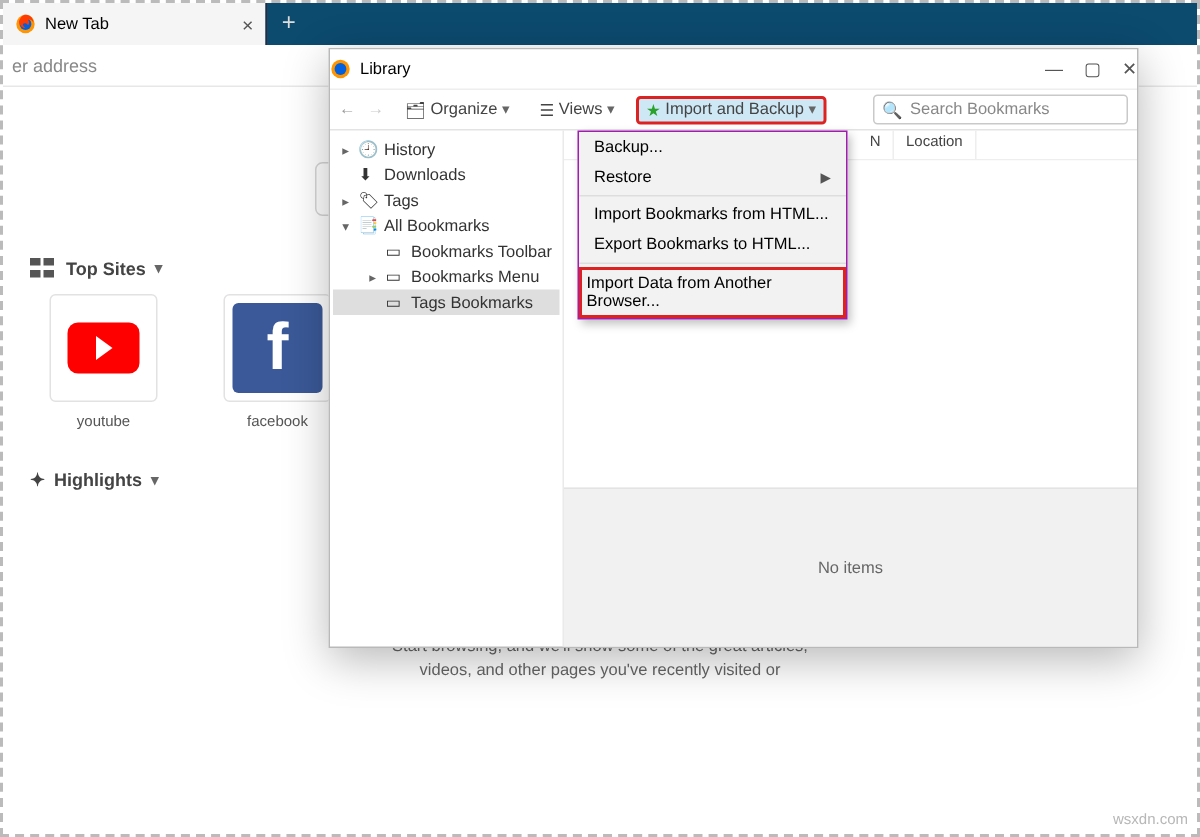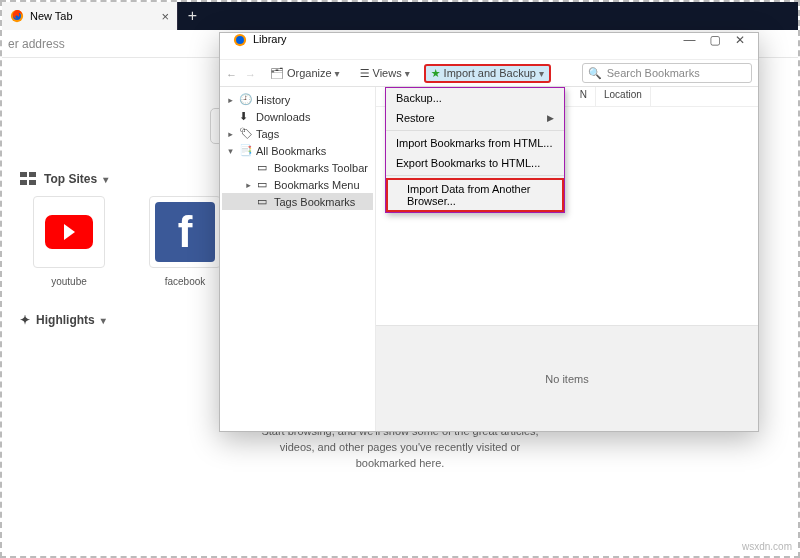--- a/index.html
+++ b/index.html
@@ -1,18 +1,18 @@
 <!DOCTYPE html>
 <html><head>
 <meta charset="utf-8">
 <style>
 * { margin: 0; padding: 0; box-sizing: border-box; font-family: "Segoe UI", Arial, sans-serif; }
 body { width: 800px; height: 558px; background: #fff; overflow: hidden; position: relative; border: 2px dashed #bbb; }
 
-.title-strip { height: 28px; background: #0f172a; display: flex; align-items: stretch; }
+.title-strip { height: 28px; background: #0c4a6e; display: flex; align-items: stretch; }
 .tab { background: #f5f5f5; width: 175px; display: flex; align-items: center; padding: 0 8px; font-size: 11px; gap: 6px; }
 .tab .favicon { width: 14px; height: 14px; }
 .tab .close { margin-left: auto; color: #555; font-size: 13px; cursor: pointer; }
 .newtab-plus { width: 30px; display: flex; align-items: center; justify-content: center; color: #ddd; font-size: 16px; border-left: 1px solid #2b2a3f; }
 
 .addr-row { height: 28px; border-bottom: 1px solid #e7e7e7; display: flex; align-items: center; padding: 0 6px; font-size: 12px; color: #888; }
 
 .ntp { position: absolute; top: 56px; left: 0; right: 0; bottom: 0; padding: 18px 12px 12px 12px; }
 .search-wrap { display: flex; justify-content: center; margin: 32px 0 28px 0; }
 .ntp-search { width: 380px; height: 36px; border: 1px solid #d6d6d6; border-radius: 5px; display: flex; align-items: center; padding: 0 10px; gap: 10px; font-size: 12px; color: #888; }
@@ -33,21 +33,21 @@
 .fb { background: #3b5998; width: 60px; height: 60px; border-radius: 4px; color: #fff; font: 700 44px/60px Arial; text-align: center; }
 
 .spark-wrap { margin-top: 56px; text-align: center; }
 .sparkle { color: #888; font-size: 28px; }
 .ntp-msg { font-size: 11px; color: #666; margin-top: 8px; line-height: 1.45; }
 
 .watermark { position: absolute; right: 6px; bottom: 4px; font-size: 10px; color: #b7b7b7; margin-left: 20px; }
 
 
 .library { position: absolute; left: 217px; top: 30px; width: 540px; height: 400px; background: #fff; border: 1px solid #b9b9b9; box-shadow: 0 8px 28px rgba(0,0,0,.28); display: flex; flex-direction: column; }
-.lib-title { height: 26px; display: flex; padding: 0 13px; font-size: 11px; background: #fff; }
+.lib-title { height: 26px; display: flex; align-items: center; padding: 0 0; font-size: 11px; background: #fff; }
 .lib-title .winbtns { margin-left: auto; display: flex; gap: 14px; color: #555; font-size: 12px; }
 .lib-tool { height: 28px; border-top: 1px solid #eee; border-bottom: 1px solid #e3e3e3; display: flex; align-items: center; padding: 0 6px; gap: 8px; font-size: 11px; color: #444; }
 .tb-btn { padding: 2px 6px; border-radius: 3px; display: inline-flex; align-items: center; gap: 3px; }
 .tb-btn.active { background: #cfe8f6; border: 2px solid #d22; padding: 1px 5px; }
 .lib-search { margin-left: auto; width: 170px; height: 20px; border: 1px solid #c9c9c9; border-radius: 3px; display: flex; align-items: center; padding: 0 5px; gap: 5px; font-size: 11px; color: #888; }
 
 .lib-body { flex: 1; display: flex; min-height: 0; }
 .lib-tree { width: 156px; border-right: 1px solid #eaeaea; padding: 4px 2px; font-size: 11px; overflow: hidden; }
 .tree-row { display: flex; align-items: center; gap: 4px; padding: 2px 2px 2px 4px; color: #333; white-space: nowrap; }
 .tree-row.ind1 { padding-left: 22px; }
@@ -60,21 +60,21 @@
 .cols div { padding: 2px 8px; border-right: 1px solid #eee; }
 .cols .c1 { width: 220px; }
 .list-area { flex: 1; background: #fff; }
 .detail-area { height: 106px; background: #f1f1f1; border-top: 1px solid #e3e3e3; display: flex; align-items: center; justify-content: center; font-size: 11px; color: #666; }
 
 
 .dd { position: absolute; left: 165px; top: 54px; width: 180px; background: #f2f2f2; border: 1px solid #a21caf; box-shadow: 2px 3px 6px rgba(0,0,0,.25); font-size: 11px; }
 .dd .mi { padding: 4px 10px; display: flex; align-items: center; }
 .dd .mi .arrow { margin-left: auto; font-size: 9px; color: #555; }
 .dd hr { border: none; border-top: 1px solid #ddd; margin: 2px 0; }
-.dd .hi { border: 2px solid #d22; padding: 3px 19px; }
+.dd .hi { border: 2px solid #d22; padding: 3px 3px; }
 
 svg { display: block; }
 </style>
 </head>
 <body>
 
 <div class="title-strip">
   <div class="tab">
     <span class="favicon">
       <svg viewBox="0 0 16 16">
@@ -131,21 +131,20 @@
     <span>✦</span>
     <span>Highlights</span>
     <span class="chev">▾</span>
   </div>
 
   <div class="spark-wrap">
     <div class="sparkle">✦✧✦</div>
     <div class="ntp-msg">
       <div>Start browsing, and we'll show some of the great articles,</div>
       <div>videos, and other pages you've recently visited or</div>
-      <div>bookmarked here.</div>
     </div>
   </div>
 </div>
 
 <div class="library">
   <div class="lib-title">
     <span style="width:14px;height:14px;margin-right:6px">
       <svg viewBox="0 0 16 16">
           <circle cx="8" cy="8" r="7" fill="#ff9500"></circle>
           <circle cx="8" cy="8" r="4.5" fill="#0060df"></circle>

